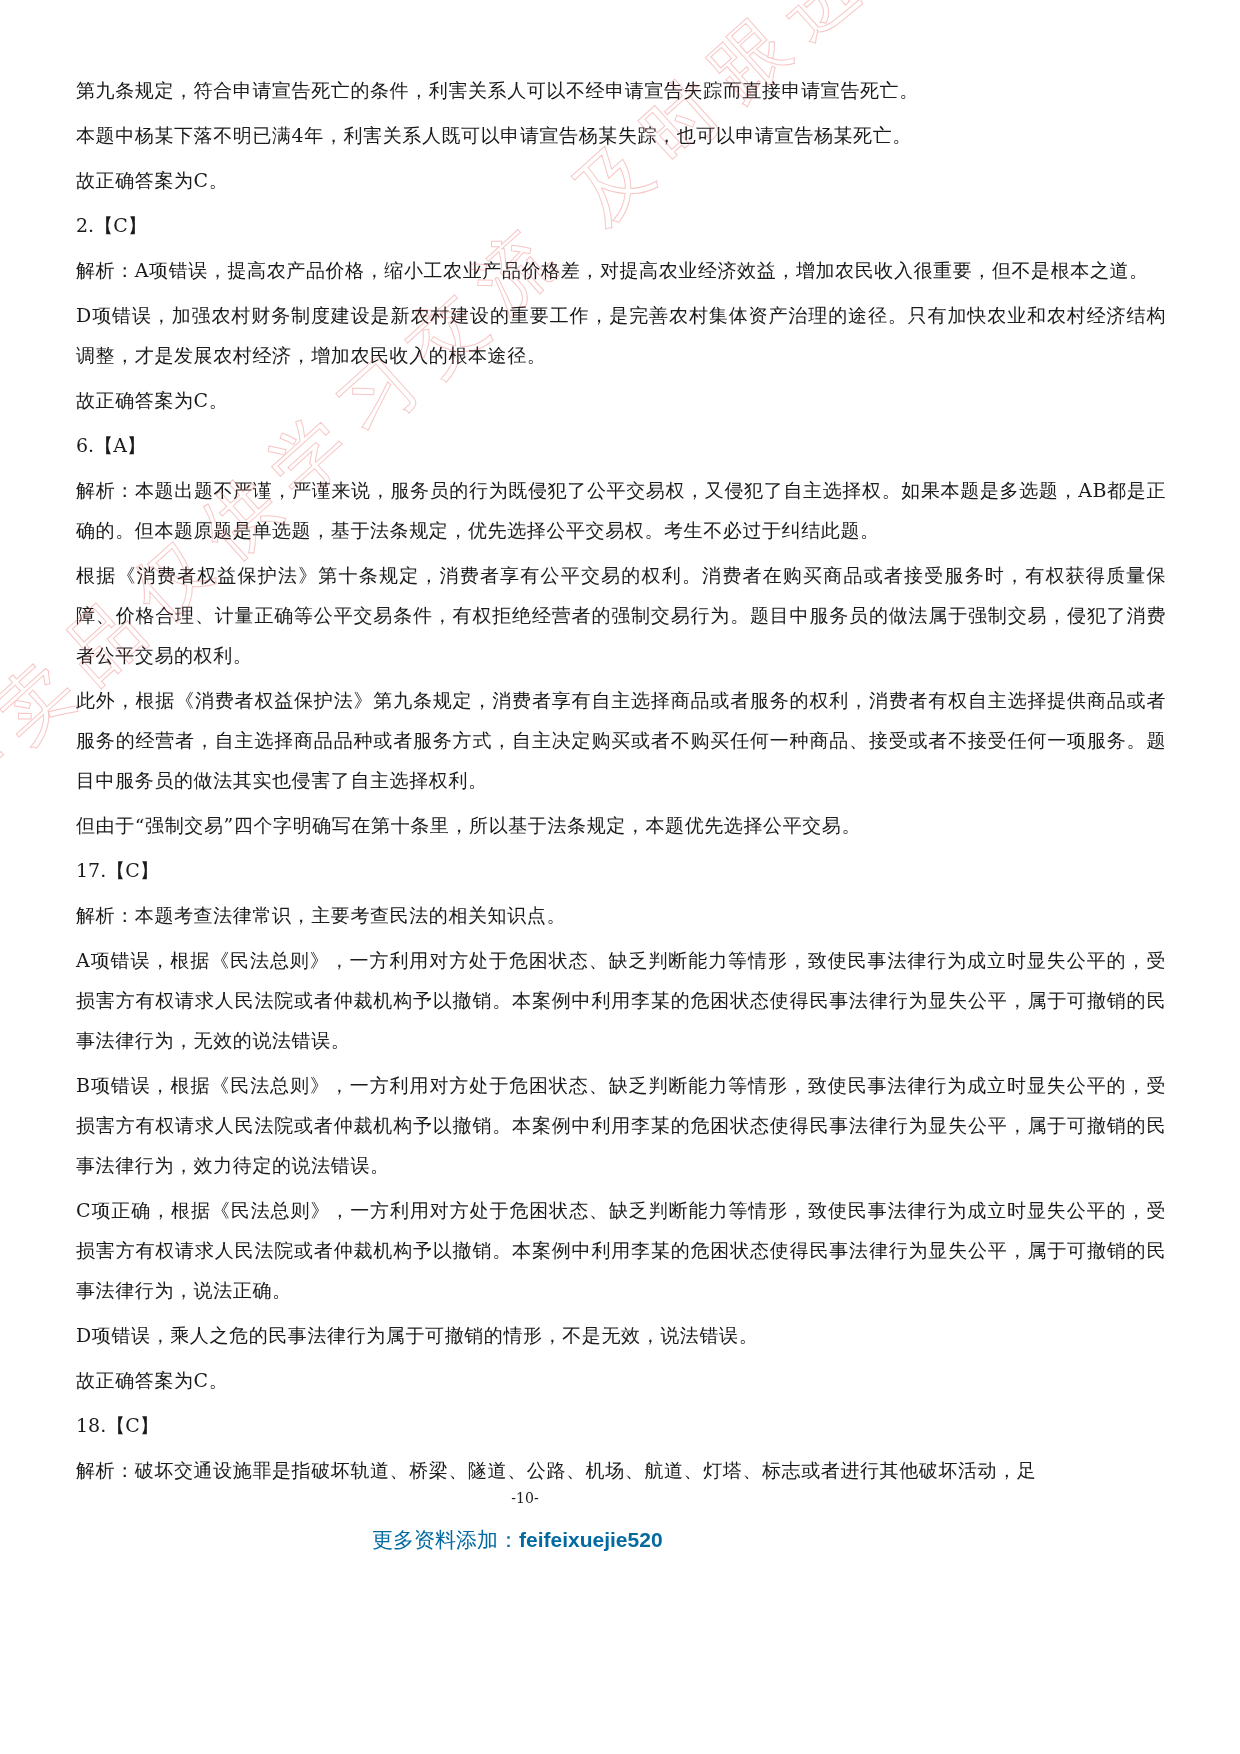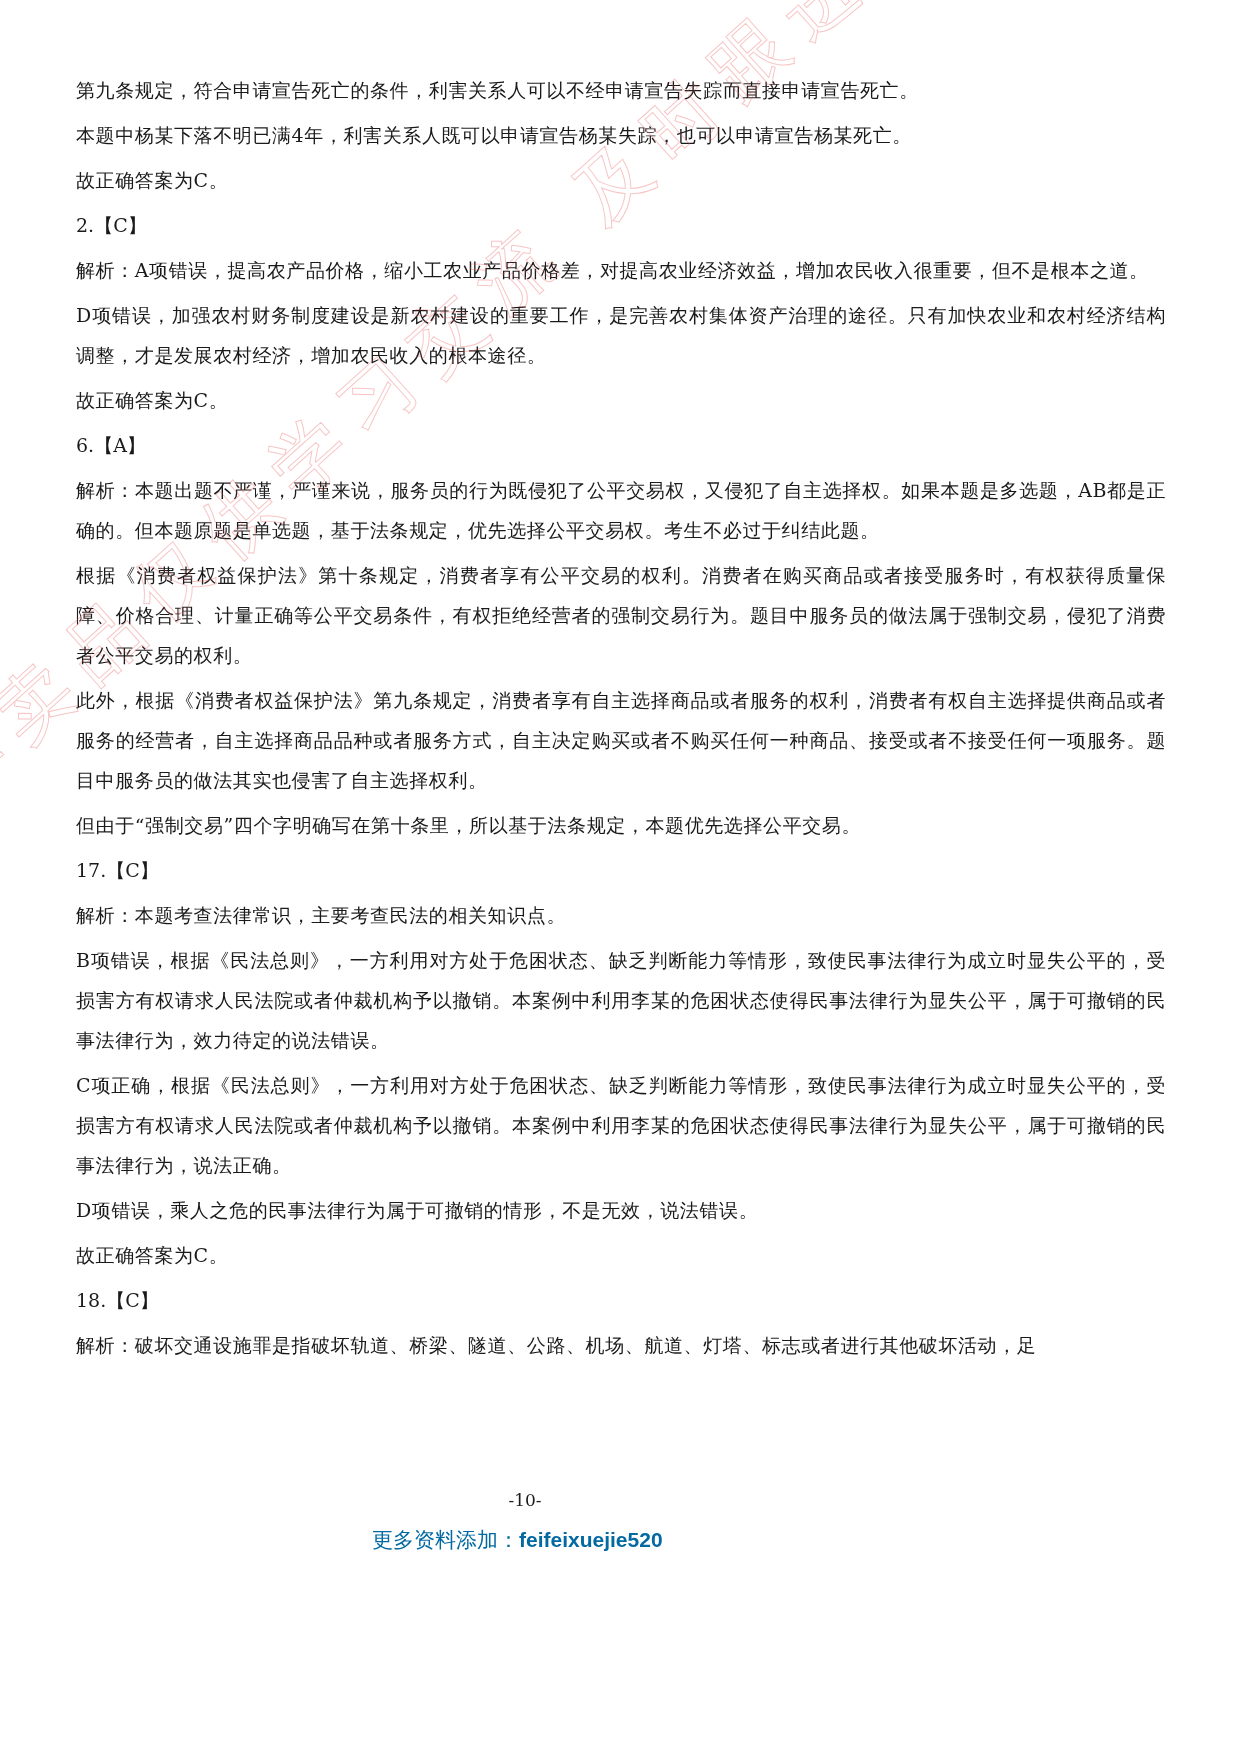--- a/index.html
+++ b/index.html
@@ -56,21 +56,21 @@
       font-weight: normal;
       -webkit-text-stroke: 1px rgba(235, 90, 90, 0.35);
       color: transparent;
     }
     .page-number {
       position: absolute;
       top: 1490px;
       left: 0;
       width: 1050px;
       text-align: center;
-      font-size: 17px;
+      font-size: 14px;
       color: #1a1a1a;
     }
     .footer-note {
       position: absolute;
       top: 1526px;
       left: 372px;
       font-size: 21px;
       color: #0369a1;
     }
     .footer-note .label {
@@ -94,20 +94,21 @@
     <p class="para">解析：A项错误，提高农产品价格，缩小工农业产品价格差，对提高农业经济效益，增加农民收入很重要，但不是根本之道。</p>
     <p class="para">D项错误，加强农村财务制度建设是新农村建设的重要工作，是完善农村集体资产治理的途径。只有加快农业和农村经济结构调整，才是发展农村经济，增加农民收入的根本途径。</p>
     <p class="para">故正确答案为C。</p>
     <p class="qnum">6.【A】</p>
     <p class="para">解析：本题出题不严谨，严谨来说，服务员的行为既侵犯了公平交易权，又侵犯了自主选择权。如果本题是多选题，AB都是正确的。但本题原题是单选题，基于法条规定，优先选择公平交易权。考生不必过于纠结此题。</p>
     <p class="para">根据《消费者权益保护法》第十条规定，消费者享有公平交易的权利。消费者在购买商品或者接受服务时，有权获得质量保障、价格合理、计量正确等公平交易条件，有权拒绝经营者的强制交易行为。题目中服务员的做法属于强制交易，侵犯了消费者公平交易的权利。</p>
     <p class="para">此外，根据《消费者权益保护法》第九条规定，消费者享有自主选择商品或者服务的权利，消费者有权自主选择提供商品或者服务的经营者，自主选择商品品种或者服务方式，自主决定购买或者不购买任何一种商品、接受或者不接受任何一项服务。题目中服务员的做法其实也侵害了自主选择权利。</p>
     <p class="para">但由于“强制交易”四个字明确写在第十条里，所以基于法条规定，本题优先选择公平交易。</p>
     <p class="qnum">17.【C】</p>
     <p class="para">解析：本题考查法律常识，主要考查民法的相关知识点。</p>
+    <p class="para">A项错误，根据《民法总则》，一方利用对方处于危困状态、缺乏判断能力等情形，致使民事法律行为成立时显失公平的，受损害方有权请求人民法院或者仲裁机构予以撤销。本案例中利用李某的危困状态使得民事法律行为显失公平，属于可撤销的民事法律行为，无效的说法错误。</p>
     <p class="para">B项错误，根据《民法总则》，一方利用对方处于危困状态、缺乏判断能力等情形，致使民事法律行为成立时显失公平的，受损害方有权请求人民法院或者仲裁机构予以撤销。本案例中利用李某的危困状态使得民事法律行为显失公平，属于可撤销的民事法律行为，效力待定的说法错误。</p>
     <p class="para">C项正确，根据《民法总则》，一方利用对方处于危困状态、缺乏判断能力等情形，致使民事法律行为成立时显失公平的，受损害方有权请求人民法院或者仲裁机构予以撤销。本案例中利用李某的危困状态使得民事法律行为显失公平，属于可撤销的民事法律行为，说法正确。</p>
     <p class="para">D项错误，乘人之危的民事法律行为属于可撤销的情形，不是无效，说法错误。</p>
     <p class="para">故正确答案为C。</p>
     <p class="qnum">18.【C】</p>
     <p class="para">解析：破坏交通设施罪是指破坏轨道、桥梁、隧道、公路、机场、航道、灯塔、标志或者进行其他破坏活动，足</p>
   </div>
 
   <div class="watermark">非卖品仅供学习交流 及时跟进看搜集于网络</div>
 

